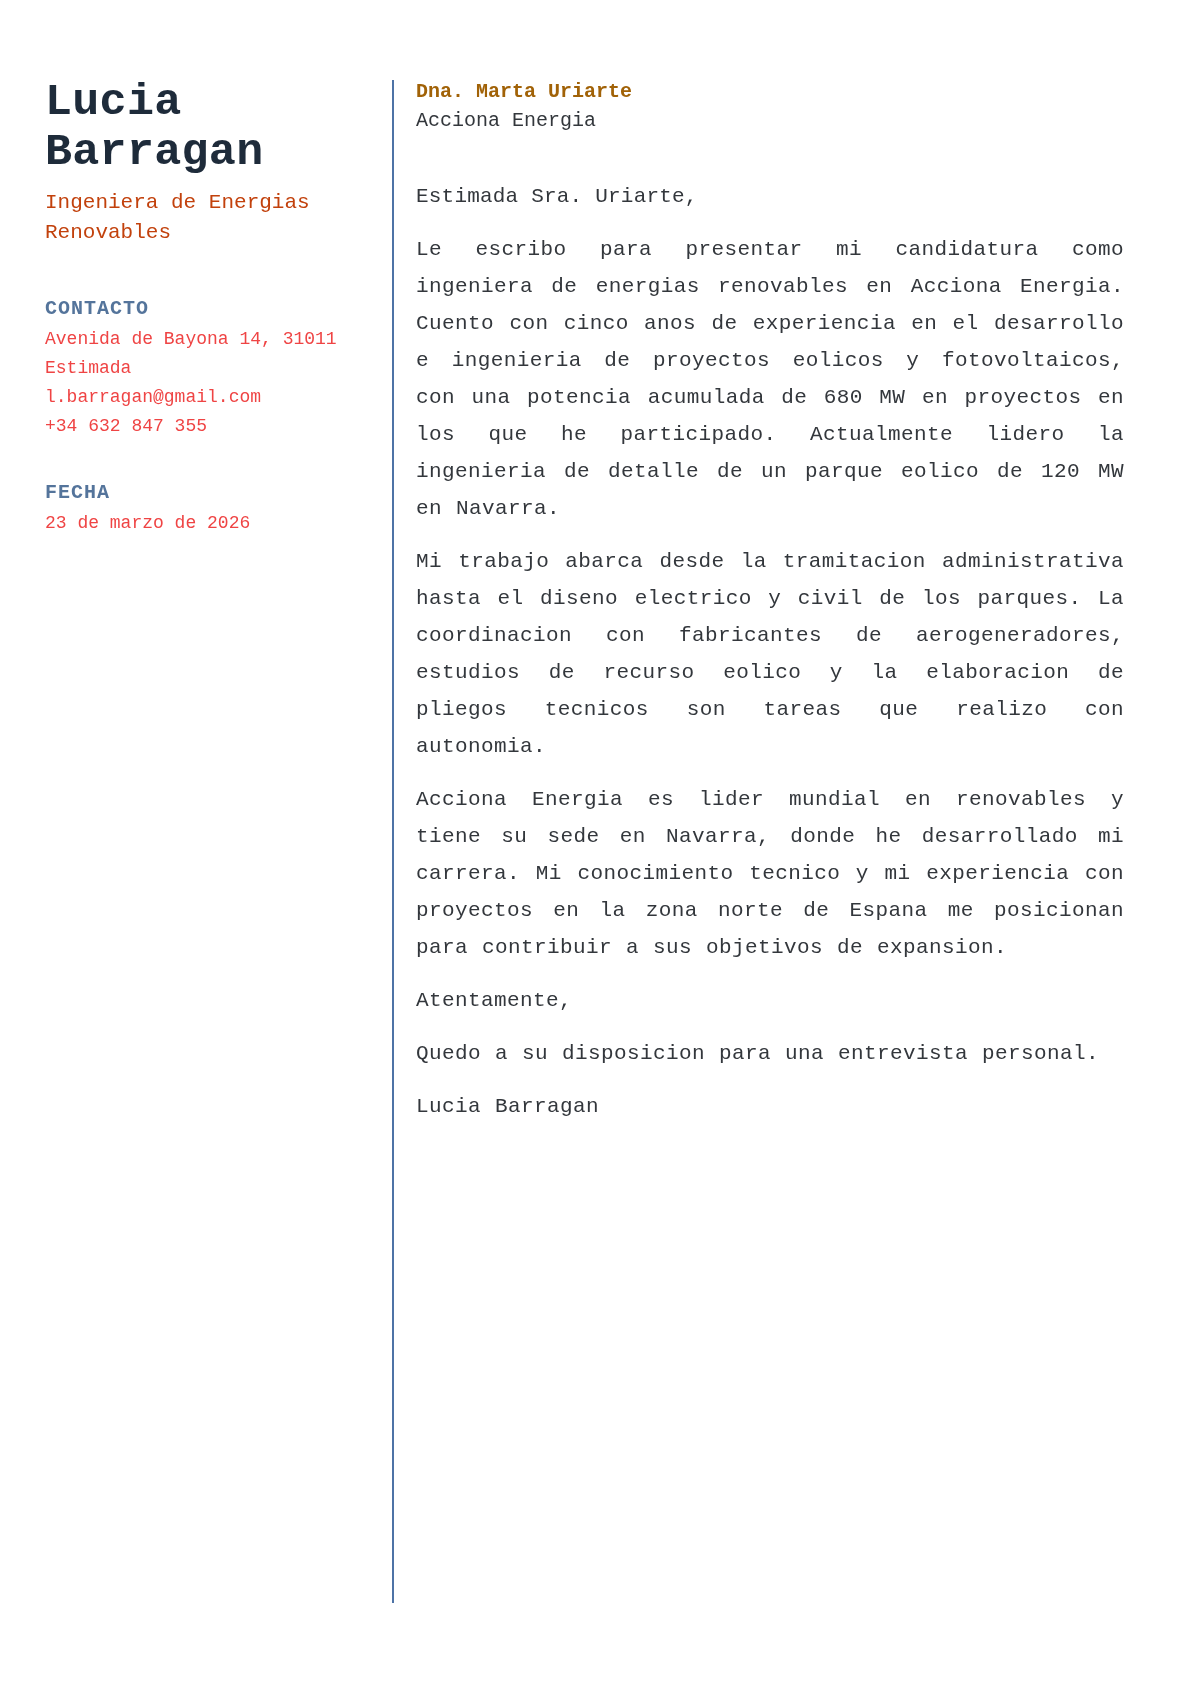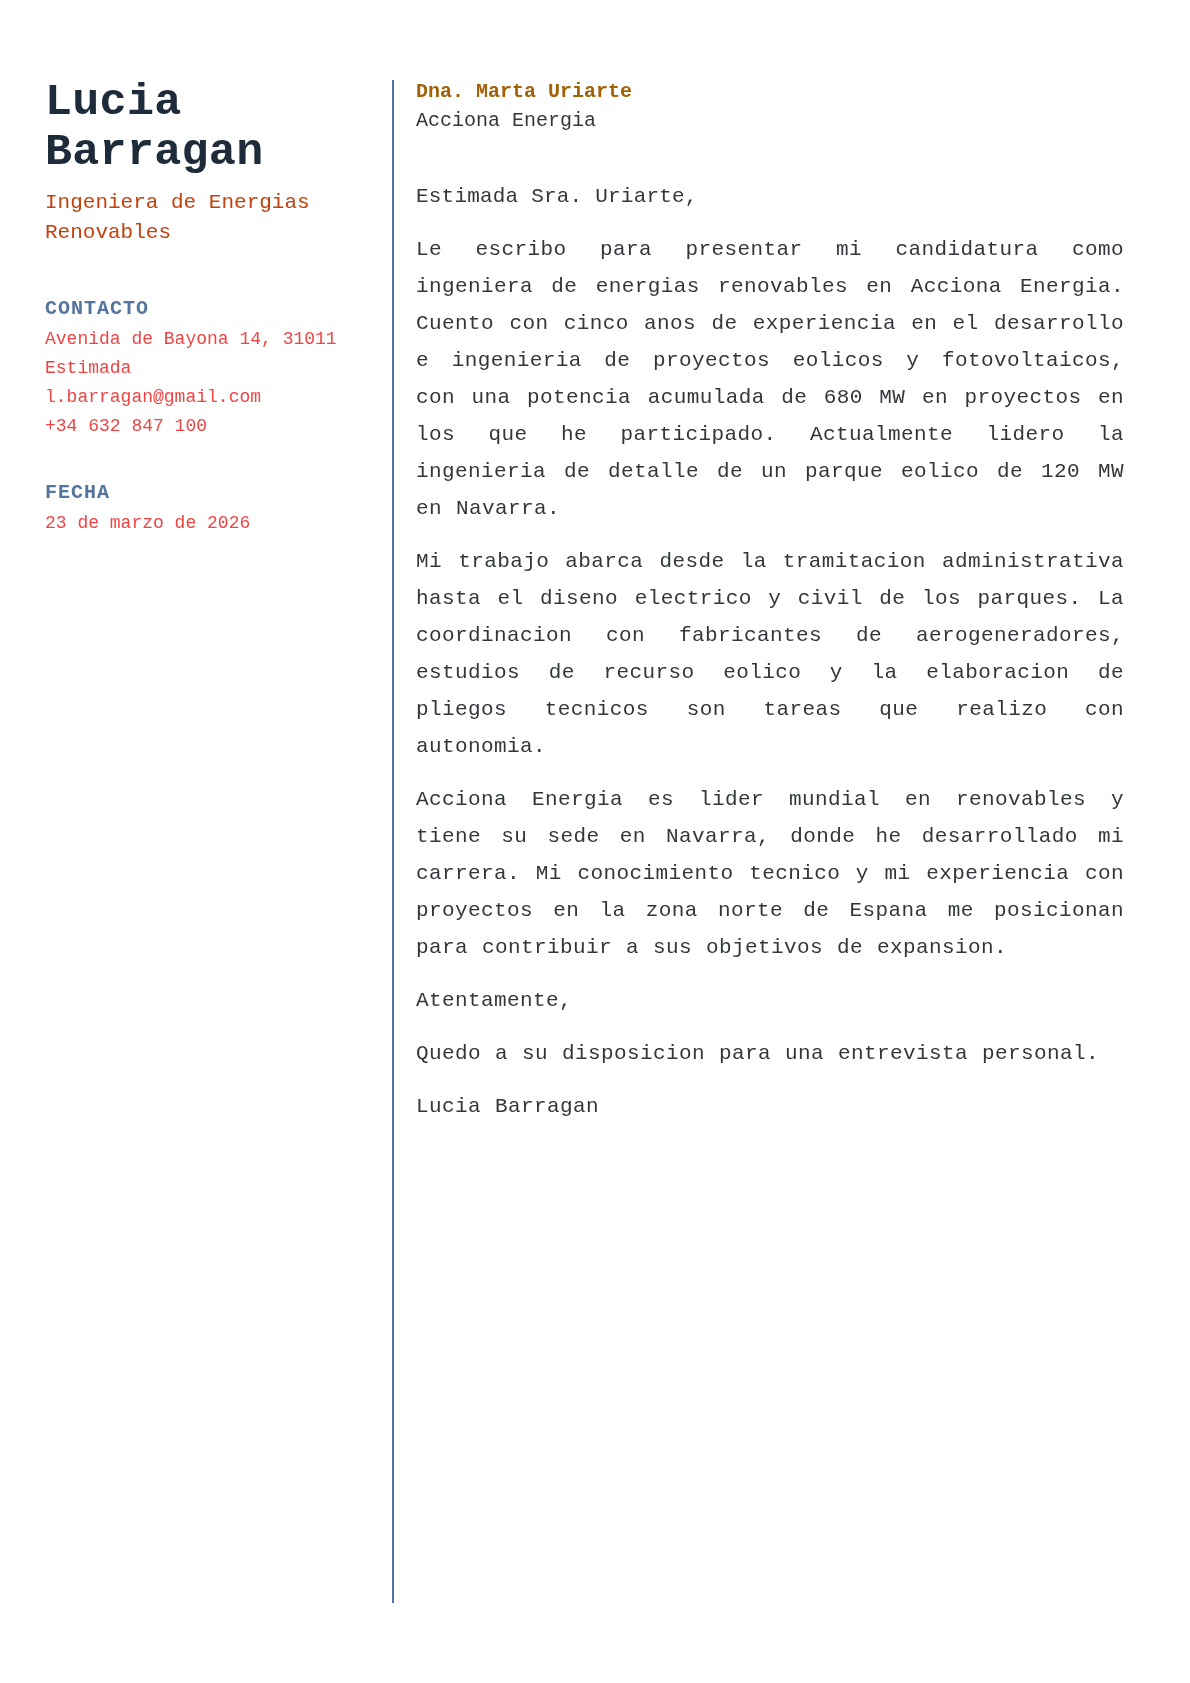--- a/index.html
+++ b/index.html
@@ -111,21 +111,21 @@
 <div class="page">
 
   <aside class="sidebar">
     <h1 class="name"><span>Lucia</span><br><span>Barragan</span></h1>
     <p class="subtitle">Ingeniera de Energias Renovables</p>
 
     <h2 class="section-heading">CONTACTO</h2>
     <p class="info-line">Avenida de Bayona 14, 31011</p>
     <p class="info-line">Estimada</p>
     <p class="info-line">l.barragan@gmail.com</p>
-    <p class="info-line">+34 632 847 100</p>
+    <p class="info-line">+34 632 847 355</p>
 
     <h2 class="section-heading fecha">FECHA</h2>
     <p class="info-line">23 de marzo de 2026</p>
   </aside>
 
   <div class="divider"></div>
 
   <main class="letter">
     <p class="recipient-name">Dna. Marta Uriarte</p>
     <p class="recipient-company">Acciona Energia</p>

